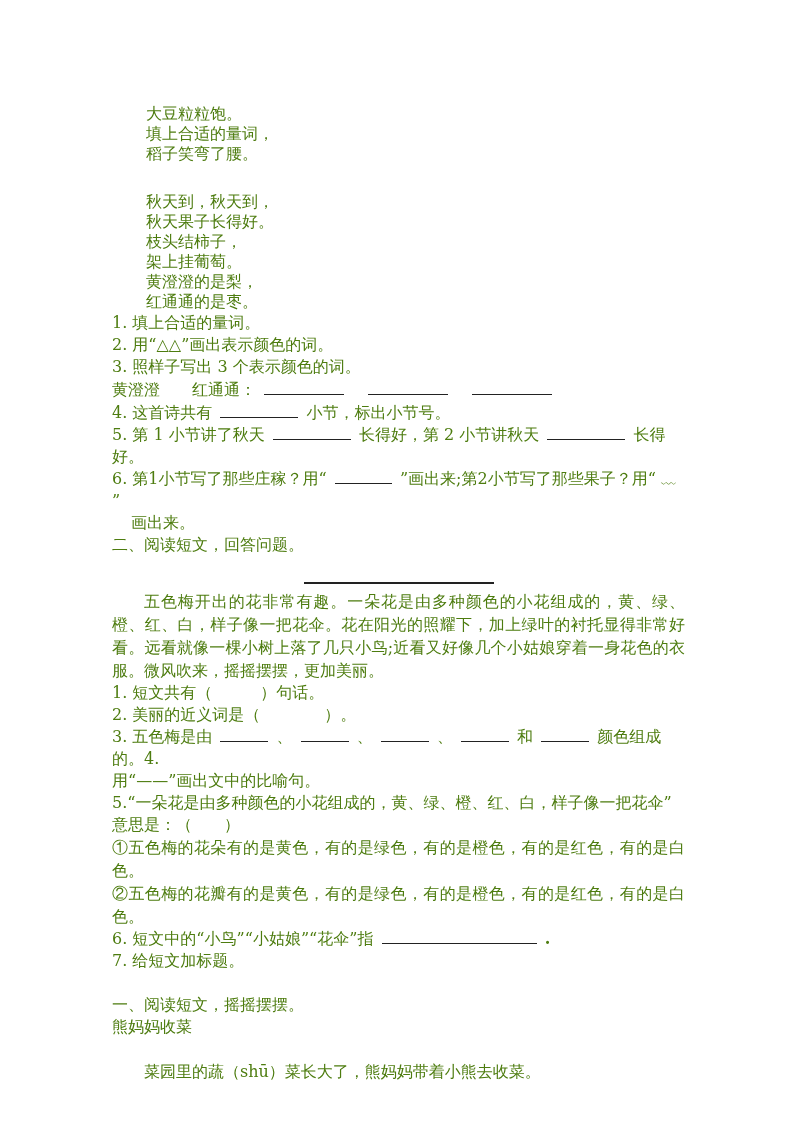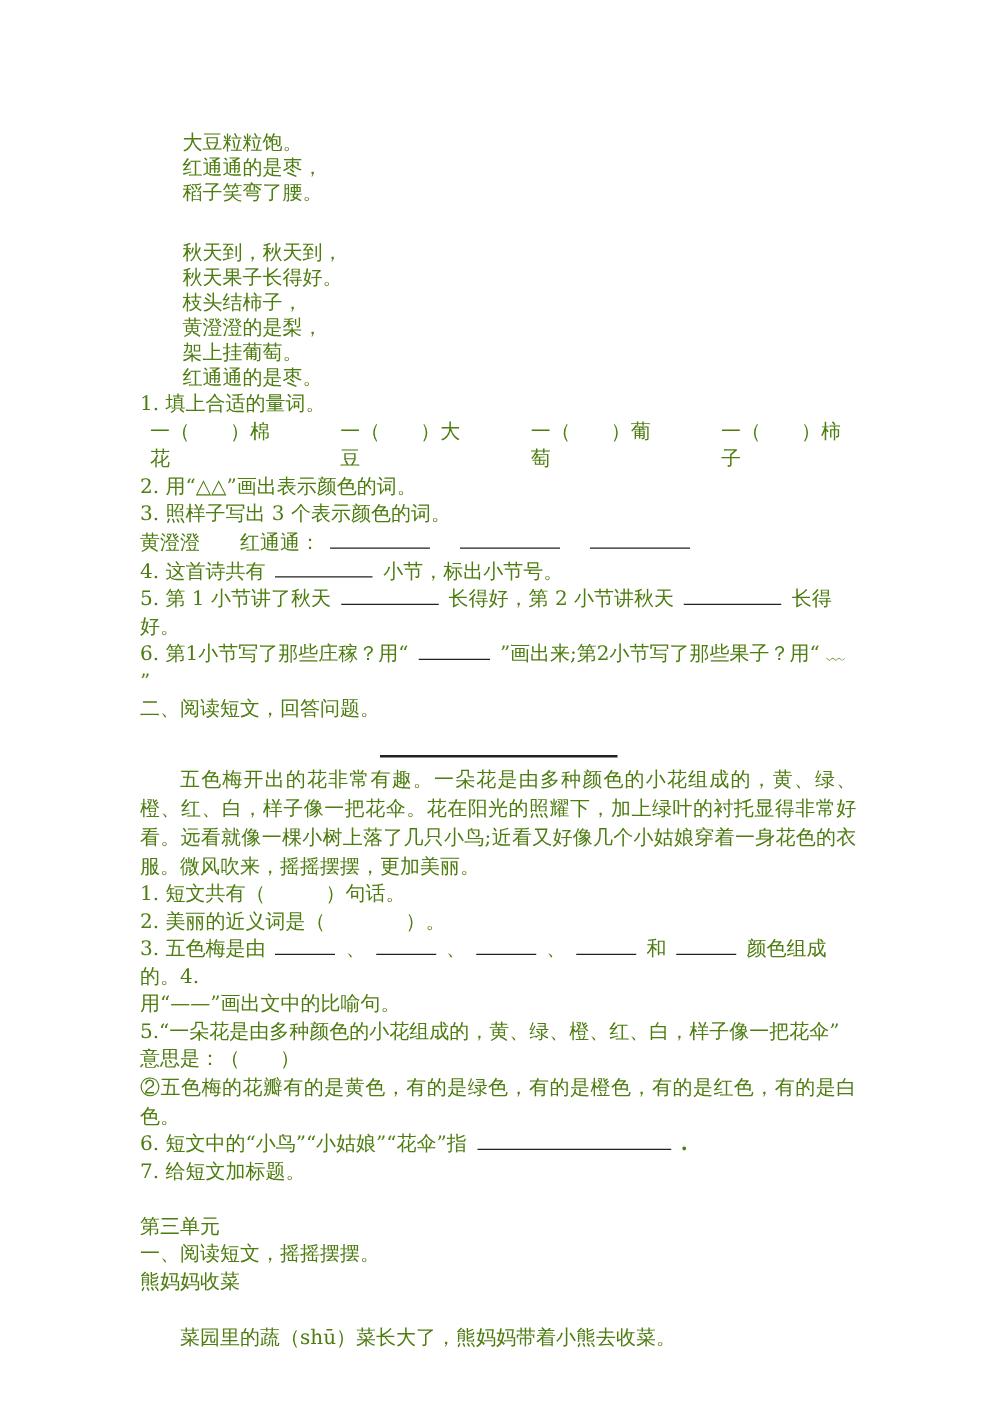--- a/index.html
+++ b/index.html
@@ -49,39 +49,33 @@
   .dot-period { font-weight: bold; }
   .story-body { line-height: 23px; text-indent: 2em; }
 </style>
 </head>
 <body>
 
 <div class="page">
 
   <div>
     <p class="poem-line kai">大豆粒粒饱。</p>
-    <p class="poem-line kai">红通通的是枣，</p>
+    <p class="poem-line kai">填上合适的量词，</p>
     <p class="poem-line kai">稻子笑弯了腰。</p>
     <div class="gap-lg"></div>
     <p class="poem-line kai">秋天到，秋天到，</p>
     <p class="poem-line kai">秋天果子长得好。</p>
     <p class="poem-line kai">枝头结柿子，</p>
+    <p class="poem-line kai">架上挂葡萄。</p>
     <p class="poem-line kai">黄澄澄的是梨，</p>
-    <p class="poem-line kai">架上挂葡萄。</p>
     <p class="poem-line kai">红通通的是枣。</p>
   </div>
 
   <div>
     <p class="line">1. 填上合适的量词。</p>
-    <div class="q-row">
-      <span>一（　　）棉花</span>
-      <span>一（　　）大豆</span>
-      <span>一（　　）葡萄</span>
-      <span>一（　　）柿子</span>
-    </div>
     <p class="line">2. 用“△△”画出表示颜色的词。</p>
     <p class="line">3. 照样子写出 3 个表示颜色的词。</p>
     <p class="examples-row">
       <span>黄澄澄　　红通通：</span>
       <span class="blank w80"></span>
       <span class="blank w80"></span>
       <span class="blank w80"></span>
     </p>
     <p class="line">
       <span>4. 这首诗共有</span>
@@ -95,20 +89,21 @@
       <span class="blank w78"></span>
       <span>长得好。</span>
     </p>
     <p class="line">
       <span>6. 第1小节写了那些庄稼？用“</span>
       <span class="blank w57"></span>
       <span>”画出来;第2小节写了那些果子？用“</span>
       <span class="wavy">﹏</span>
       <span>”</span>
     </p>
+    <p class="line hang">画出来。</p>
   </div>
 
   <div>
     <p class="line bold">二、阅读短文，回答问题。</p>
     <div class="gap-sm"></div>
     <div class="title-blank-row">
       <span class="blank w190"></span>
     </div>
     <p class="passage kai">五色梅开出的花非常有趣。一朵花是由多种颜色的小花组成的，黄、绿、橙、红、白，样子像一把花伞。花在阳光的照耀下，加上绿叶的衬托显得非常好看。远看就像一棵小树上落了几只小鸟;近看又好像几个小姑娘穿着一身花色的衣服。微风吹来，摇摇摆摆，更加美丽。</p>
     <p class="line">1. 短文共有（　　　）句话。</p>
@@ -122,33 +117,33 @@
       <span class="blank w48"></span>
       <span>、</span>
       <span class="blank w48"></span>
       <span>和</span>
       <span class="blank w48"></span>
       <span>颜色组成的。4.</span>
     </p>
     <p class="line">用“——”画出文中的比喻句。</p>
     <p class="line">5.“一朵花是由多种颜色的小花组成的，黄、绿、橙、红、白，样子像一把花伞”</p>
     <p class="line">意思是：（　　）</p>
+    <p class="para">①五色梅的花朵有的是黄色，有的是绿色，有的是橙色，有的是红色，有的是白色。</p>
     <p class="para">②五色梅的花瓣有的是黄色，有的是绿色，有的是橙色，有的是红色，有的是白色。</p>
     <p class="line">
       <span>6. 短文中的“小鸟”“小姑娘”“花伞”指</span>
       <span class="blank w155"></span>
       <span class="dot-period">.</span>
     </p>
     <p class="line">7. 给短文加标题。</p>
   </div>
 
   <div class="gap-md"></div>
 
   <div>
-    <p class="line bold">第三单元</p>
     <p class="line bold">一、阅读短文，摇摇摆摆。</p>
     <p class="line center kai">熊妈妈收菜</p>
     <div class="gap-md"></div>
     <p class="story-body kai">菜园里的蔬（shū）菜长大了，熊妈妈带着小熊去收菜。</p>
 
   </div>
 
 </div>
 
 </body></html>

